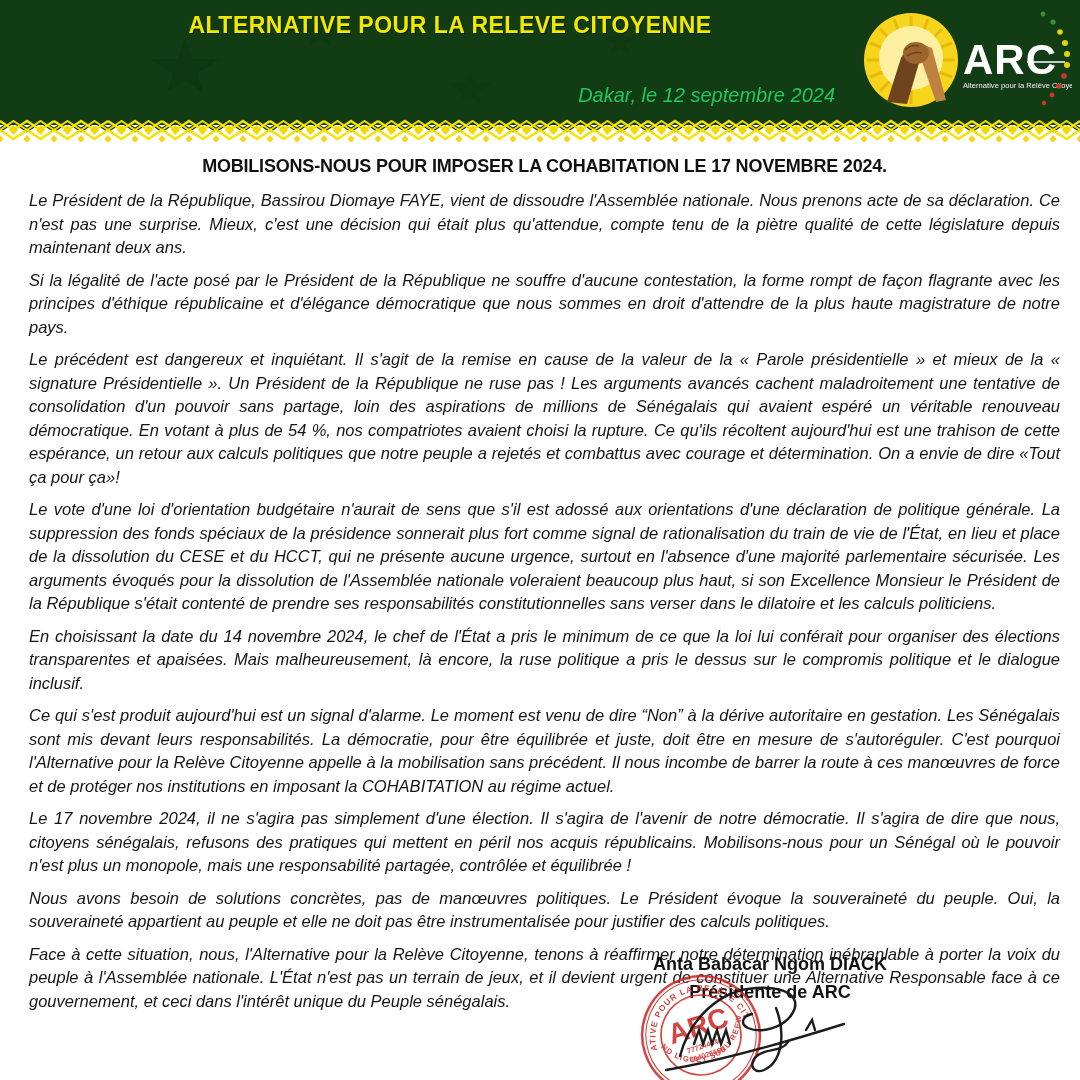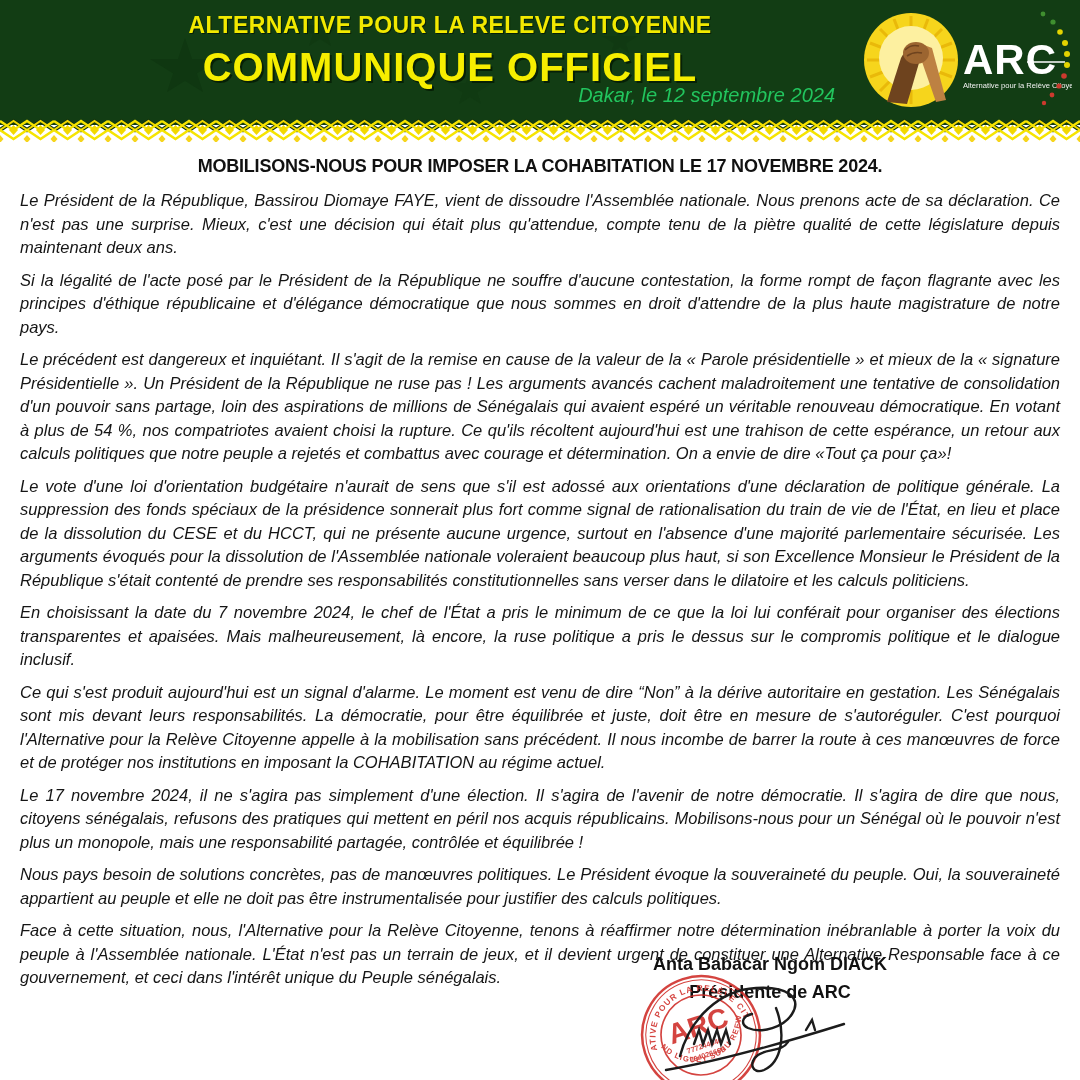--- a/index.html
+++ b/index.html
@@ -28,21 +28,21 @@
   }
   .dateline {
     position:absolute; top:84px; left:0; width:835px;
     text-align:right; color:#22c55e; font-weight:normal; font-style:italic;
     font-size:20px;
   }
   .logo { position:absolute; right:8px; top:6px; }
   
   .ornament { display:block; }
   
-  .content { padding:14px 20px 0 4px;margin-left:16px; }
+  .content { padding:14px 20px 0 29px; }
   .doc-title {
     text-align:center; font-weight:bold; font-size:18px;
     letter-spacing:-0.2px; margin-bottom:12px; color:#111;
   }
   .doc-body p {
     font-size:16.5px; line-height:23.5px; text-align:justify;
     hyphens:auto; -webkit-hyphens:auto; margin-bottom:9px; color:#151515;font-style:italic;
   }
   
   .sign-area { position:absolute; left:0; top:948px; width:908px; height:132px; }
@@ -65,21 +65,20 @@
     <g fill="#0d330f" opacity="0.55">
       <path d="M185 38 L203 92 L150 59 L220 59 L167 92 Z"></path>
       <path d="M320 12 L331 46 L298 25 L342 25 L309 46 Z" opacity="0.6"></path>
       <path d="M470 70 L481 104 L448 83 L492 83 L459 104 Z" opacity="0.5"></path>
       <path d="M620 25 L629 53 L602 36 L638 36 L611 53 Z" opacity="0.45"></path>
     </g>
   </svg>
 
   <div class="header-text">
     <div class="org-name">ALTERNATIVE POUR LA RELEVE CITOYENNE</div>
-    <div class="doc-type">COMMUNIQUE OFFICIEL</div>
   </div>
   <div class="dateline">Dakar, le 12 septembre 2024</div>
 
   <svg class="logo" width="215" height="108" viewBox="0 0 215 108">
     <g>
       <circle cx="54" cy="54" r="47" fill="#f6d51c"></circle>
       <g stroke="#e9b90a" stroke-width="3">
         <line x1="54" y1="10" x2="54" y2="24"></line>
           <line x1="54" y1="84" x2="54" y2="98"></line>
         <line x1="10" y1="54" x2="24" y2="54"></line>
@@ -140,24 +139,24 @@
   <rect width="1080" height="24" fill="url(#orn)"></rect>
 </svg>
 
 <div class="content">
   <div class="doc-title">MOBILISONS-NOUS POUR IMPOSER LA COHABITATION LE 17 NOVEMBRE 2024.</div>
   <div class="doc-body">
     <p>Le Président de la République, Bassirou Diomaye FAYE, vient de dissoudre l'Assemblée nationale. Nous prenons acte de sa déclaration. Ce n'est pas une surprise. Mieux, c'est une décision qui était plus qu'attendue, compte tenu de la piètre qualité de cette législature depuis maintenant deux ans.</p>
     <p>Si la légalité de l'acte posé par le Président de la République ne souffre d'aucune contestation, la forme rompt de façon flagrante avec les principes d'éthique républicaine et d'élégance démocratique que nous sommes en droit d'attendre de la plus haute magistrature de notre pays.</p>
     <p>Le précédent est dangereux et inquiétant. Il s'agit de la remise en cause de la valeur de la « Parole présidentielle » et mieux de la « signature Présidentielle ». Un Président de la République ne ruse pas ! Les arguments avancés cachent maladroitement une tentative de consolidation d'un pouvoir sans partage, loin des aspirations de millions de Sénégalais qui avaient espéré un véritable renouveau démocratique. En votant à plus de 54 %, nos compatriotes avaient choisi la rupture. Ce qu'ils récoltent aujourd'hui est une trahison de cette espérance, un retour aux calculs politiques que notre peuple a rejetés et combattus avec courage et détermination. On a envie de dire «Tout ça pour ça»!</p>
     <p>Le vote d'une loi d'orientation budgétaire n'aurait de sens que s'il est adossé aux orientations d'une déclaration de politique générale. La suppression des fonds spéciaux de la présidence sonnerait plus fort comme signal de rationalisation du train de vie de l'État, en lieu et place de la dissolution du CESE et du HCCT, qui ne présente aucune urgence, surtout en l'absence d'une majorité parlementaire sécurisée. Les arguments évoqués pour la dissolution de l'Assemblée nationale voleraient beaucoup plus haut, si son Excellence Monsieur le Président de la République s'était contenté de prendre ses responsabilités constitutionnelles sans verser dans le dilatoire et les calculs politiciens.</p>
-    <p>En choisissant la date du 7 novembre 2024, le chef de l'État a pris le minimum de ce que la loi lui conférait pour organiser des élections transparentes et apaisées. Mais malheureusement, là encore, la ruse politique a pris le dessus sur le compromis politique et le dialogue inclusif.</p>
+    <p>En choisissant la date du 14 novembre 2024, le chef de l'État a pris le minimum de ce que la loi lui conférait pour organiser des élections transparentes et apaisées. Mais malheureusement, là encore, la ruse politique a pris le dessus sur le compromis politique et le dialogue inclusif.</p>
     <p>Ce qui s'est produit aujourd'hui est un signal d'alarme. Le moment est venu de dire “Non” à la dérive autoritaire en gestation. Les Sénégalais sont mis devant leurs responsabilités. La démocratie, pour être équilibrée et juste, doit être en mesure de s'autoréguler. C'est pourquoi l'Alternative pour la Relève Citoyenne appelle à la mobilisation sans précédent. Il nous incombe de barrer la route à ces manœuvres de force et de protéger nos institutions en imposant la COHABITATION au régime actuel.</p>
     <p>Le 17 novembre 2024, il ne s'agira pas simplement d'une élection. Il s'agira de l'avenir de notre démocratie. Il s'agira de dire que nous, citoyens sénégalais, refusons des pratiques qui mettent en péril nos acquis républicains. Mobilisons-nous pour un Sénégal où le pouvoir n'est plus un monopole, mais une responsabilité partagée, contrôlée et équilibrée !</p>
-    <p>Nous pays besoin de solutions concrètes, pas de manœuvres politiques. Le Président évoque la souveraineté du peuple. Oui, la souveraineté appartient au peuple et elle ne doit pas être instrumentalisée pour justifier des calculs politiques.</p>
+    <p>Nous avons besoin de solutions concrètes, pas de manœuvres politiques. Le Président évoque la souveraineté du peuple. Oui, la souveraineté appartient au peuple et elle ne doit pas être instrumentalisée pour justifier des calculs politiques.</p>
     <p>Face à cette situation, nous, l'Alternative pour la Relève Citoyenne, tenons à réaffirmer notre détermination inébranlable à porter la voix du peuple à l'Assemblée nationale. L'État n'est pas un terrain de jeux, et il devient urgent de constituer une Alternative Responsable face à ce gouvernement, et ceci dans l'intérêt unique du Peuple sénégalais.</p>
   </div>
 </div>
 
 <div class="sign-area">
   <div class="sign-name">Anta Babacar Ngom DIACK</div>
   <div class="sign-role">Présidente de ARC</div>
 
   <svg class="stamp" width="126" height="126" viewBox="0 0 120 120">
     <g transform="rotate(-18 60 60)" fill="none">

